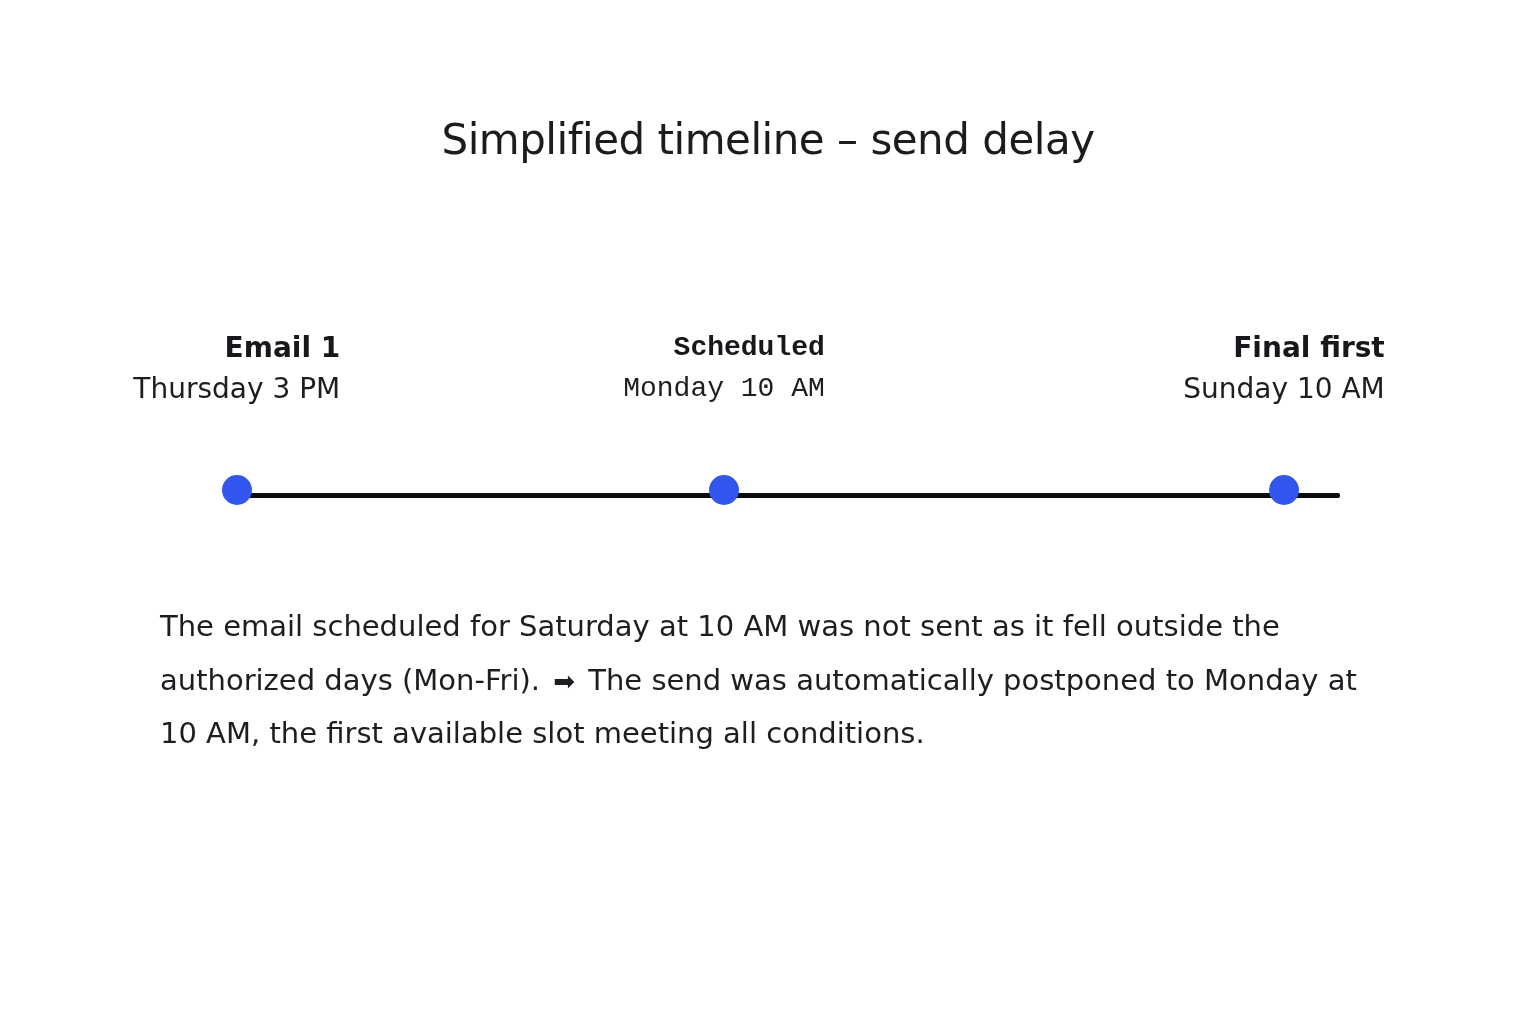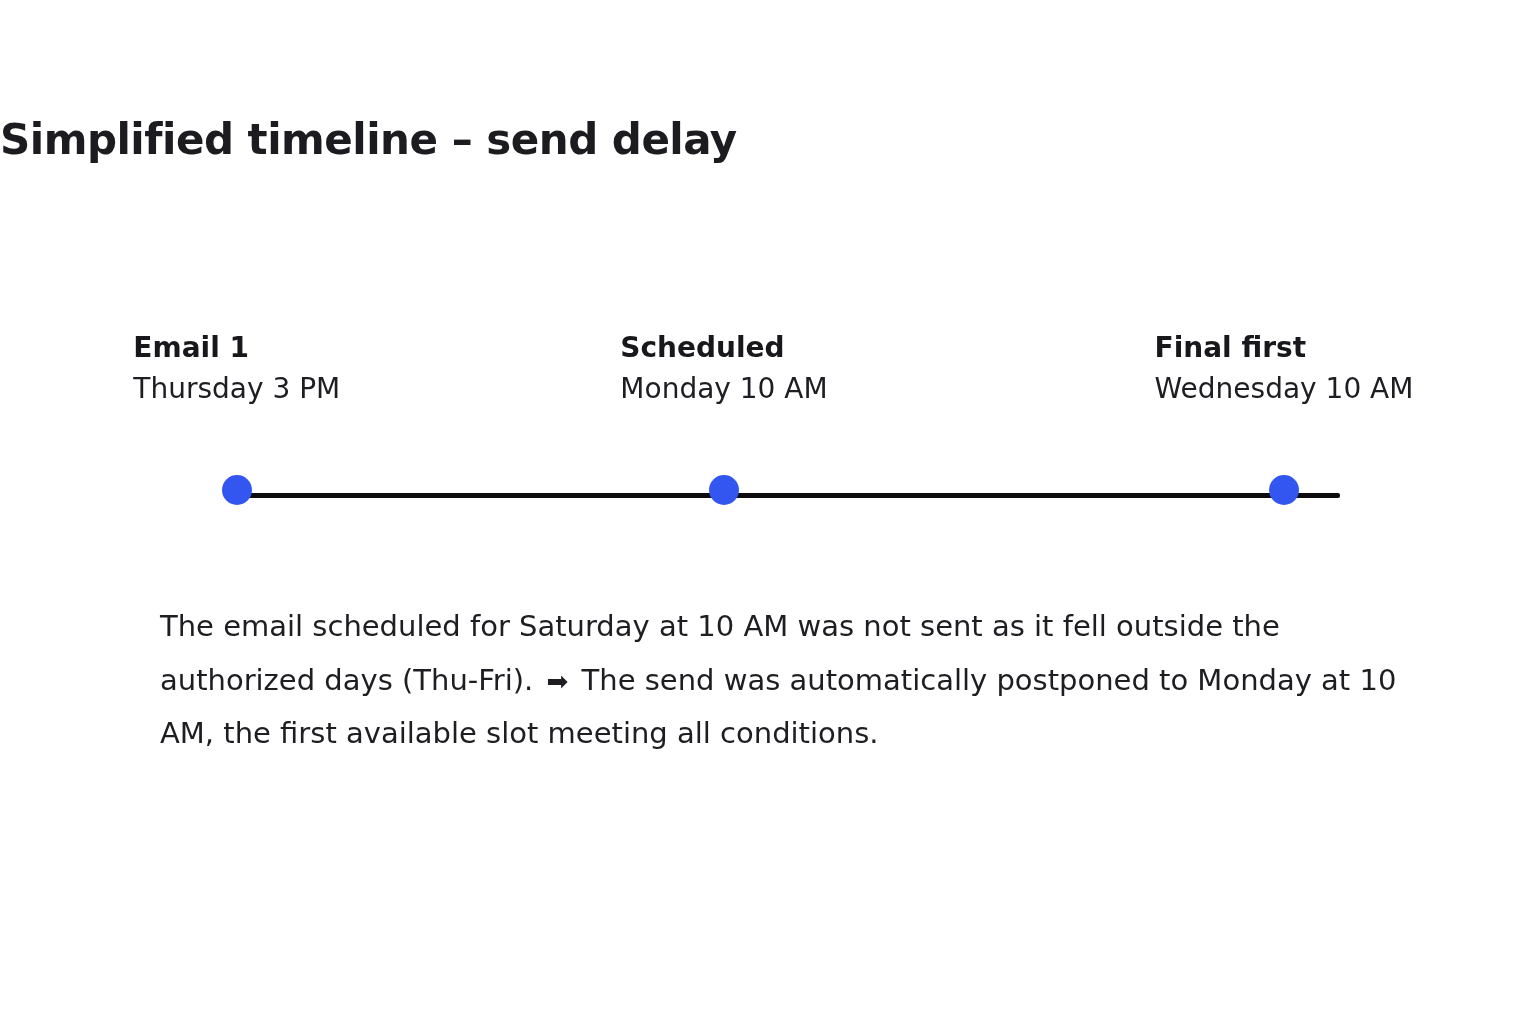--- a/index.html
+++ b/index.html
@@ -19,22 +19,23 @@
   .page {
     position: absolute;
     inset: 0;
   }
 
   .title {
     position: absolute;
     top: 115px;
     left: 0;
     width: 1536px;
+    text-align: center;
     font-size: 42px;
-    font-weight: 700;
+    font-weight: 400;
     letter-spacing: -0.5px;
     color: #1b1b20;
   }
 
   
   .timeline {
     position: absolute;
     left: 220px;
     top: 330px;
     width: 1120px;
@@ -58,21 +59,21 @@
     height: 30px;
     margin-left: -15px;
     border-radius: 50%;
     background: #3355f0;
   }
 
   .node-label {
     position: absolute;
     top: 0;
     transform: translateX(-50%);
-    text-align: left;
+    text-align: right;
     white-space: nowrap;
   }
   .node-label .lab-title {
     font-size: 28px;
     font-weight: 700;
     color: #17171c;
     line-height: 1.25;
   }
   .node-label .lab-sub {
     font-size: 28px;
@@ -107,33 +108,33 @@
   <div class="timeline">
 
     <div class="axis-line"></div>
 
     <div class="node-label" style="left:1.5%;">
       <div class="lab-title">Email 1</div>
       <div class="lab-sub">Thursday 3 PM</div>
     </div>
     <div class="node" style="left:1.5%;"></div>
 
-    <div class="node-label" style="left:45%;">
+    <div class="node-label" style="left:45%;font-family:Liberation Mono, monospace;">
       <div class="lab-title">Scheduled</div>
       <div class="lab-sub">Monday 10 AM</div>
     </div>
     <div class="node" style="left:45%;"></div>
 
     <div class="node-label" style="left:95%;">
       <div class="lab-title">Final first</div>
-      <div class="lab-sub">Wednesday 10 AM</div>
+      <div class="lab-sub">Sunday 10 AM</div>
     </div>
     <div class="node" style="left:95%;"></div>
 
   </div>
 
   <div class="description">
-    <span>The email scheduled for Saturday at 10 AM was not sent as it fell outside the authorized days (Thu-Fri).</span>
+    <span>The email scheduled for Saturday at 10 AM was not sent as it fell outside the authorized days (Mon-Fri).</span>
     <span class="arrow-glyph">➡</span>
     <span>The send was automatically postponed to Monday at 10 AM, the first available slot meeting all conditions.</span>
   </div>
 
 </div>
 
 </body></html>

